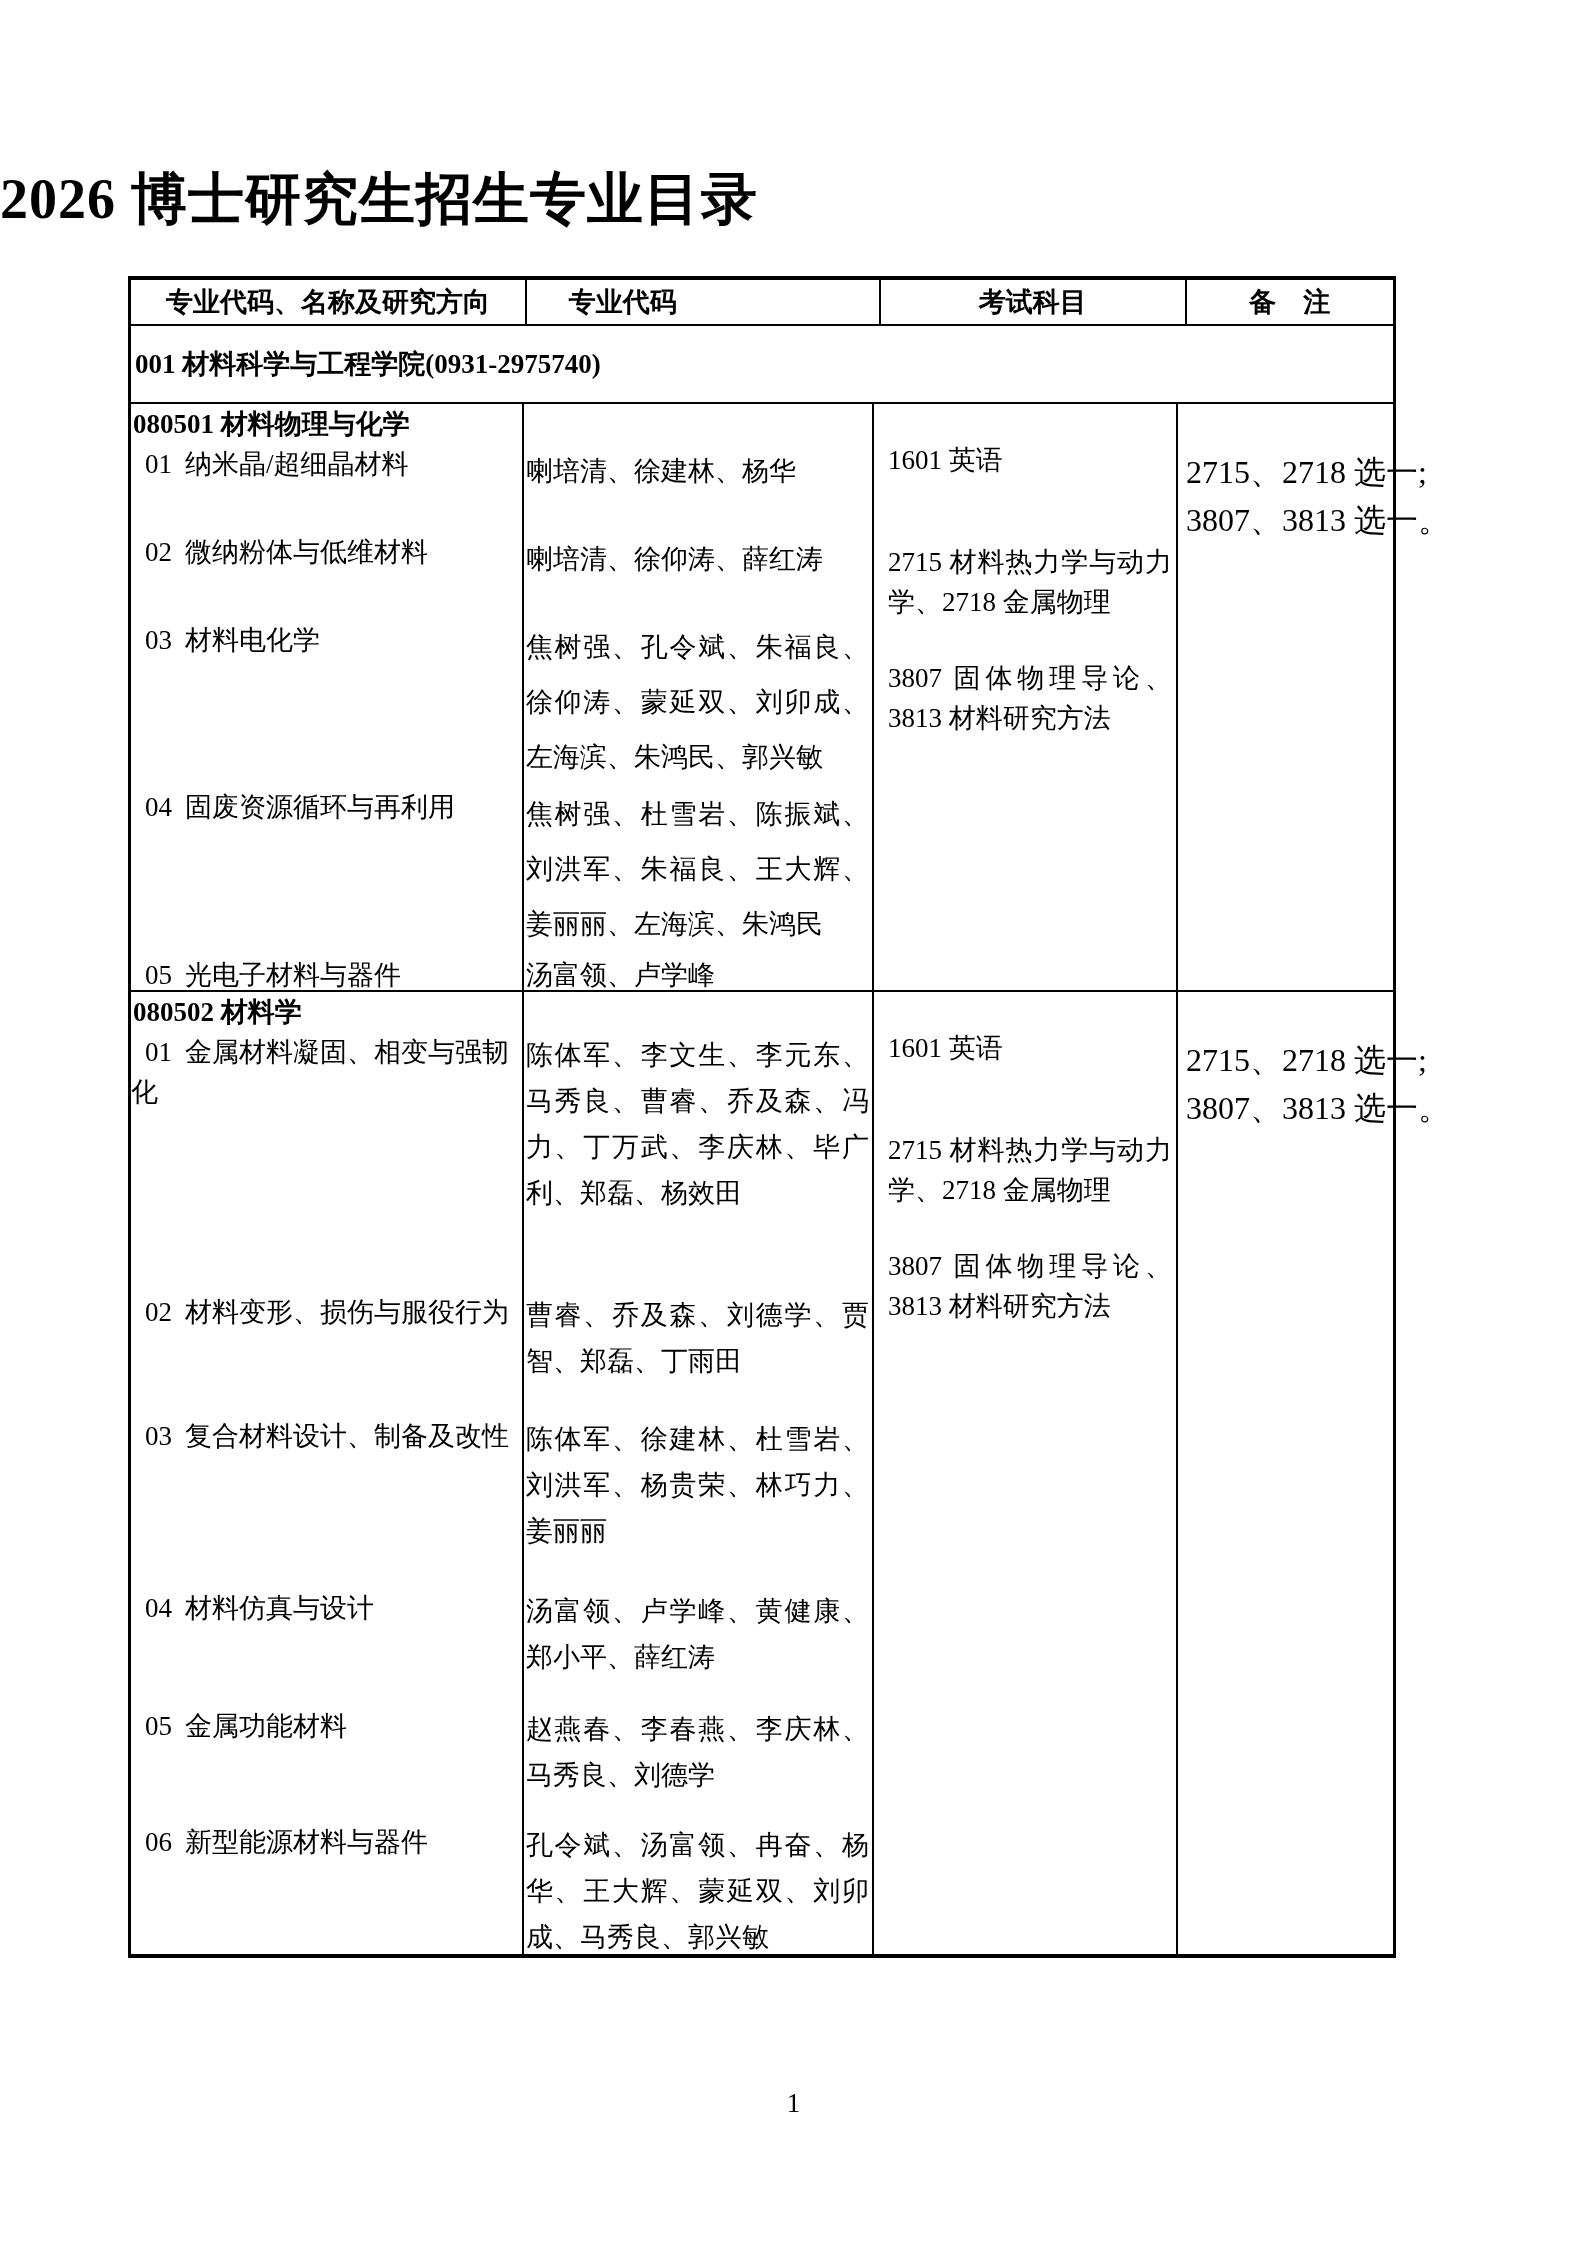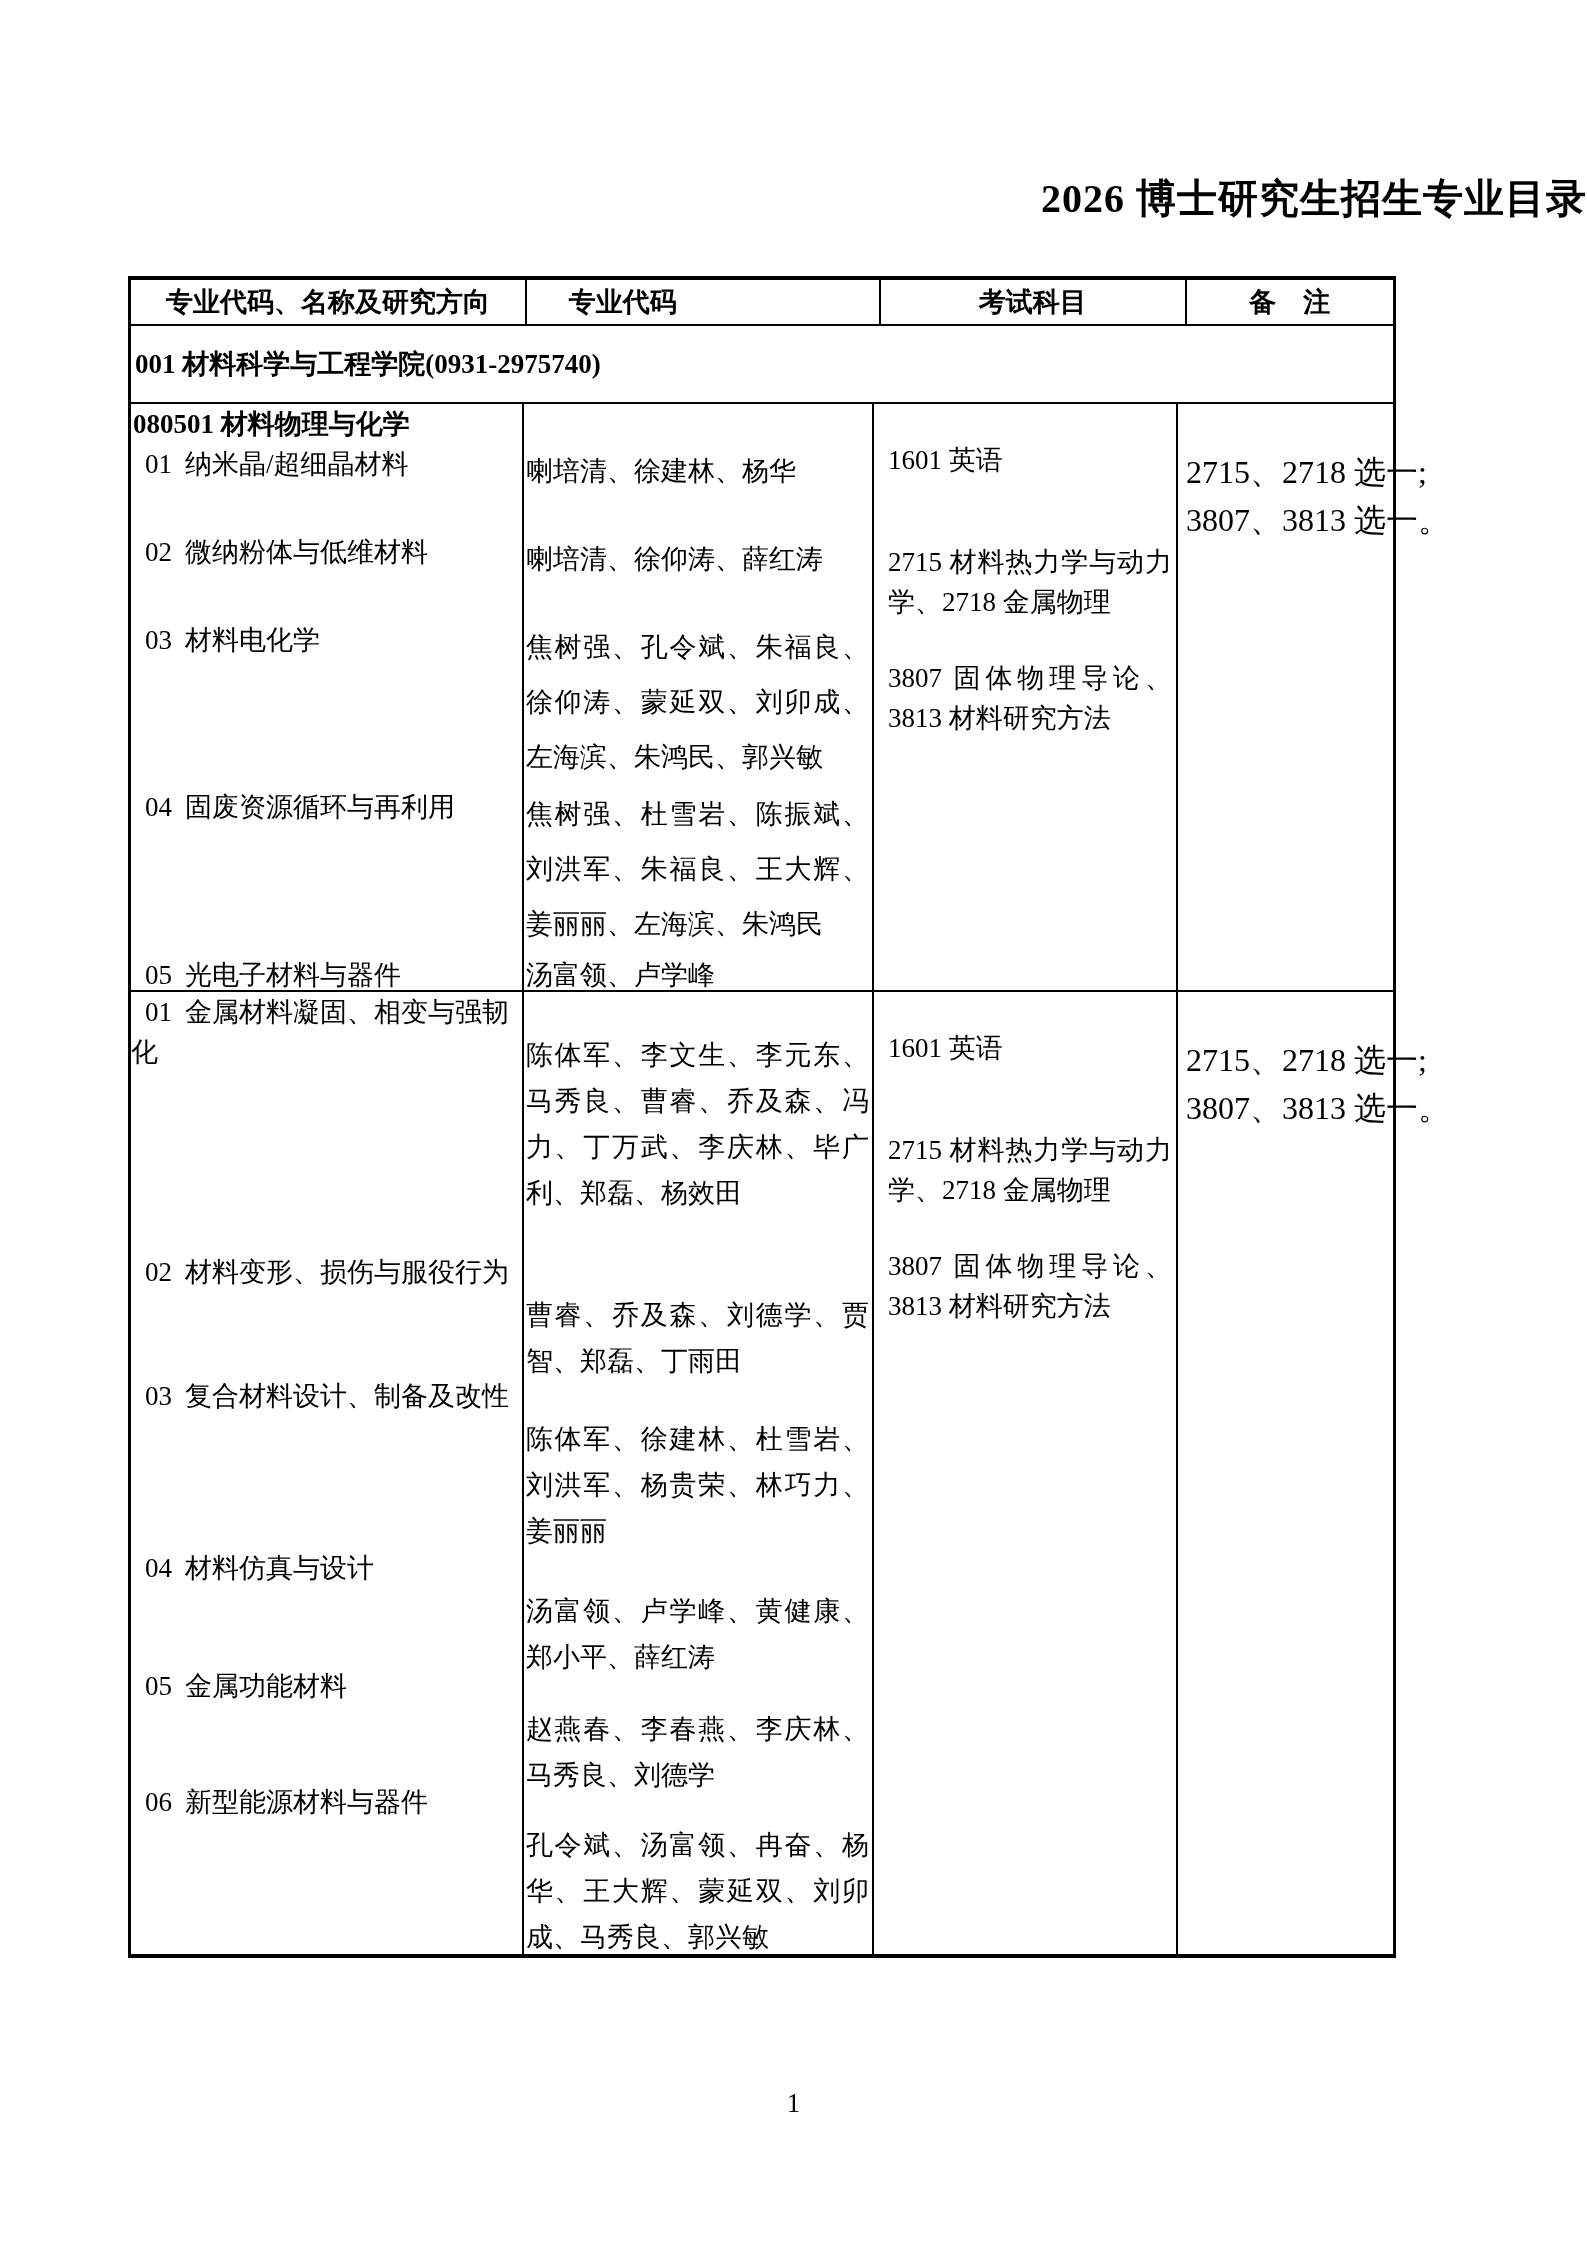--- a/index.html
+++ b/index.html
@@ -13,22 +13,22 @@
     width:1587px;
     height:2245px;
     background:#fff;
     overflow:hidden;
   }
   
   .doc-title {
     position:absolute;
     top:170px; left:0;
     width:100%;
-    text-align:right;
-    font-size:40px;
+    text-align:left;
+    font-size:56px;
     font-weight:bold;
     letter-spacing:1px;
     line-height:58px;
   }
   
   .doc-table {
     position:absolute;
     left:128px; top:276px;
     width:1268px;
     border:3px solid #000;
@@ -153,20 +153,21 @@
         <div class="g g3">3807 固体物理导论、3813 材料研究方法</div>
       </div>
       <div class="sec-col c4 remark">
         <div class="r">2715、2718 选一;</div>
         <div class="r">3807、3813 选一。</div>
       </div>
     </div>
 
     <div class="section sec2">
       <div class="sec-col c1">
+        <div class="sec-title">080502 材料学</div>
         <div class="dir s2-0"><span class="dnum">01</span><span>金属材料凝固、相变与强韧化</span></div>
         <div class="dir s2-1"><span class="dnum">02</span><span>材料变形、损伤与服役行为</span></div>
         <div class="dir s2-2"><span class="dnum">03</span><span>复合材料设计、制备及改性</span></div>
         <div class="dir s2-3"><span class="dnum">04</span><span>材料仿真与设计</span></div>
         <div class="dir s2-4"><span class="dnum">05</span><span>金属功能材料</span></div>
         <div class="dir s2-5"><span class="dnum">06</span><span>新型能源材料与器件</span></div>
       </div>
       <div class="sec-col c2">
         <div class="sec-spacer"></div>
         <div class="sup s2-0">陈体军、李文生、李元东、马秀良、曹睿、乔及森、冯力、丁万武、李庆林、毕广利、郑磊、杨效田</div>

